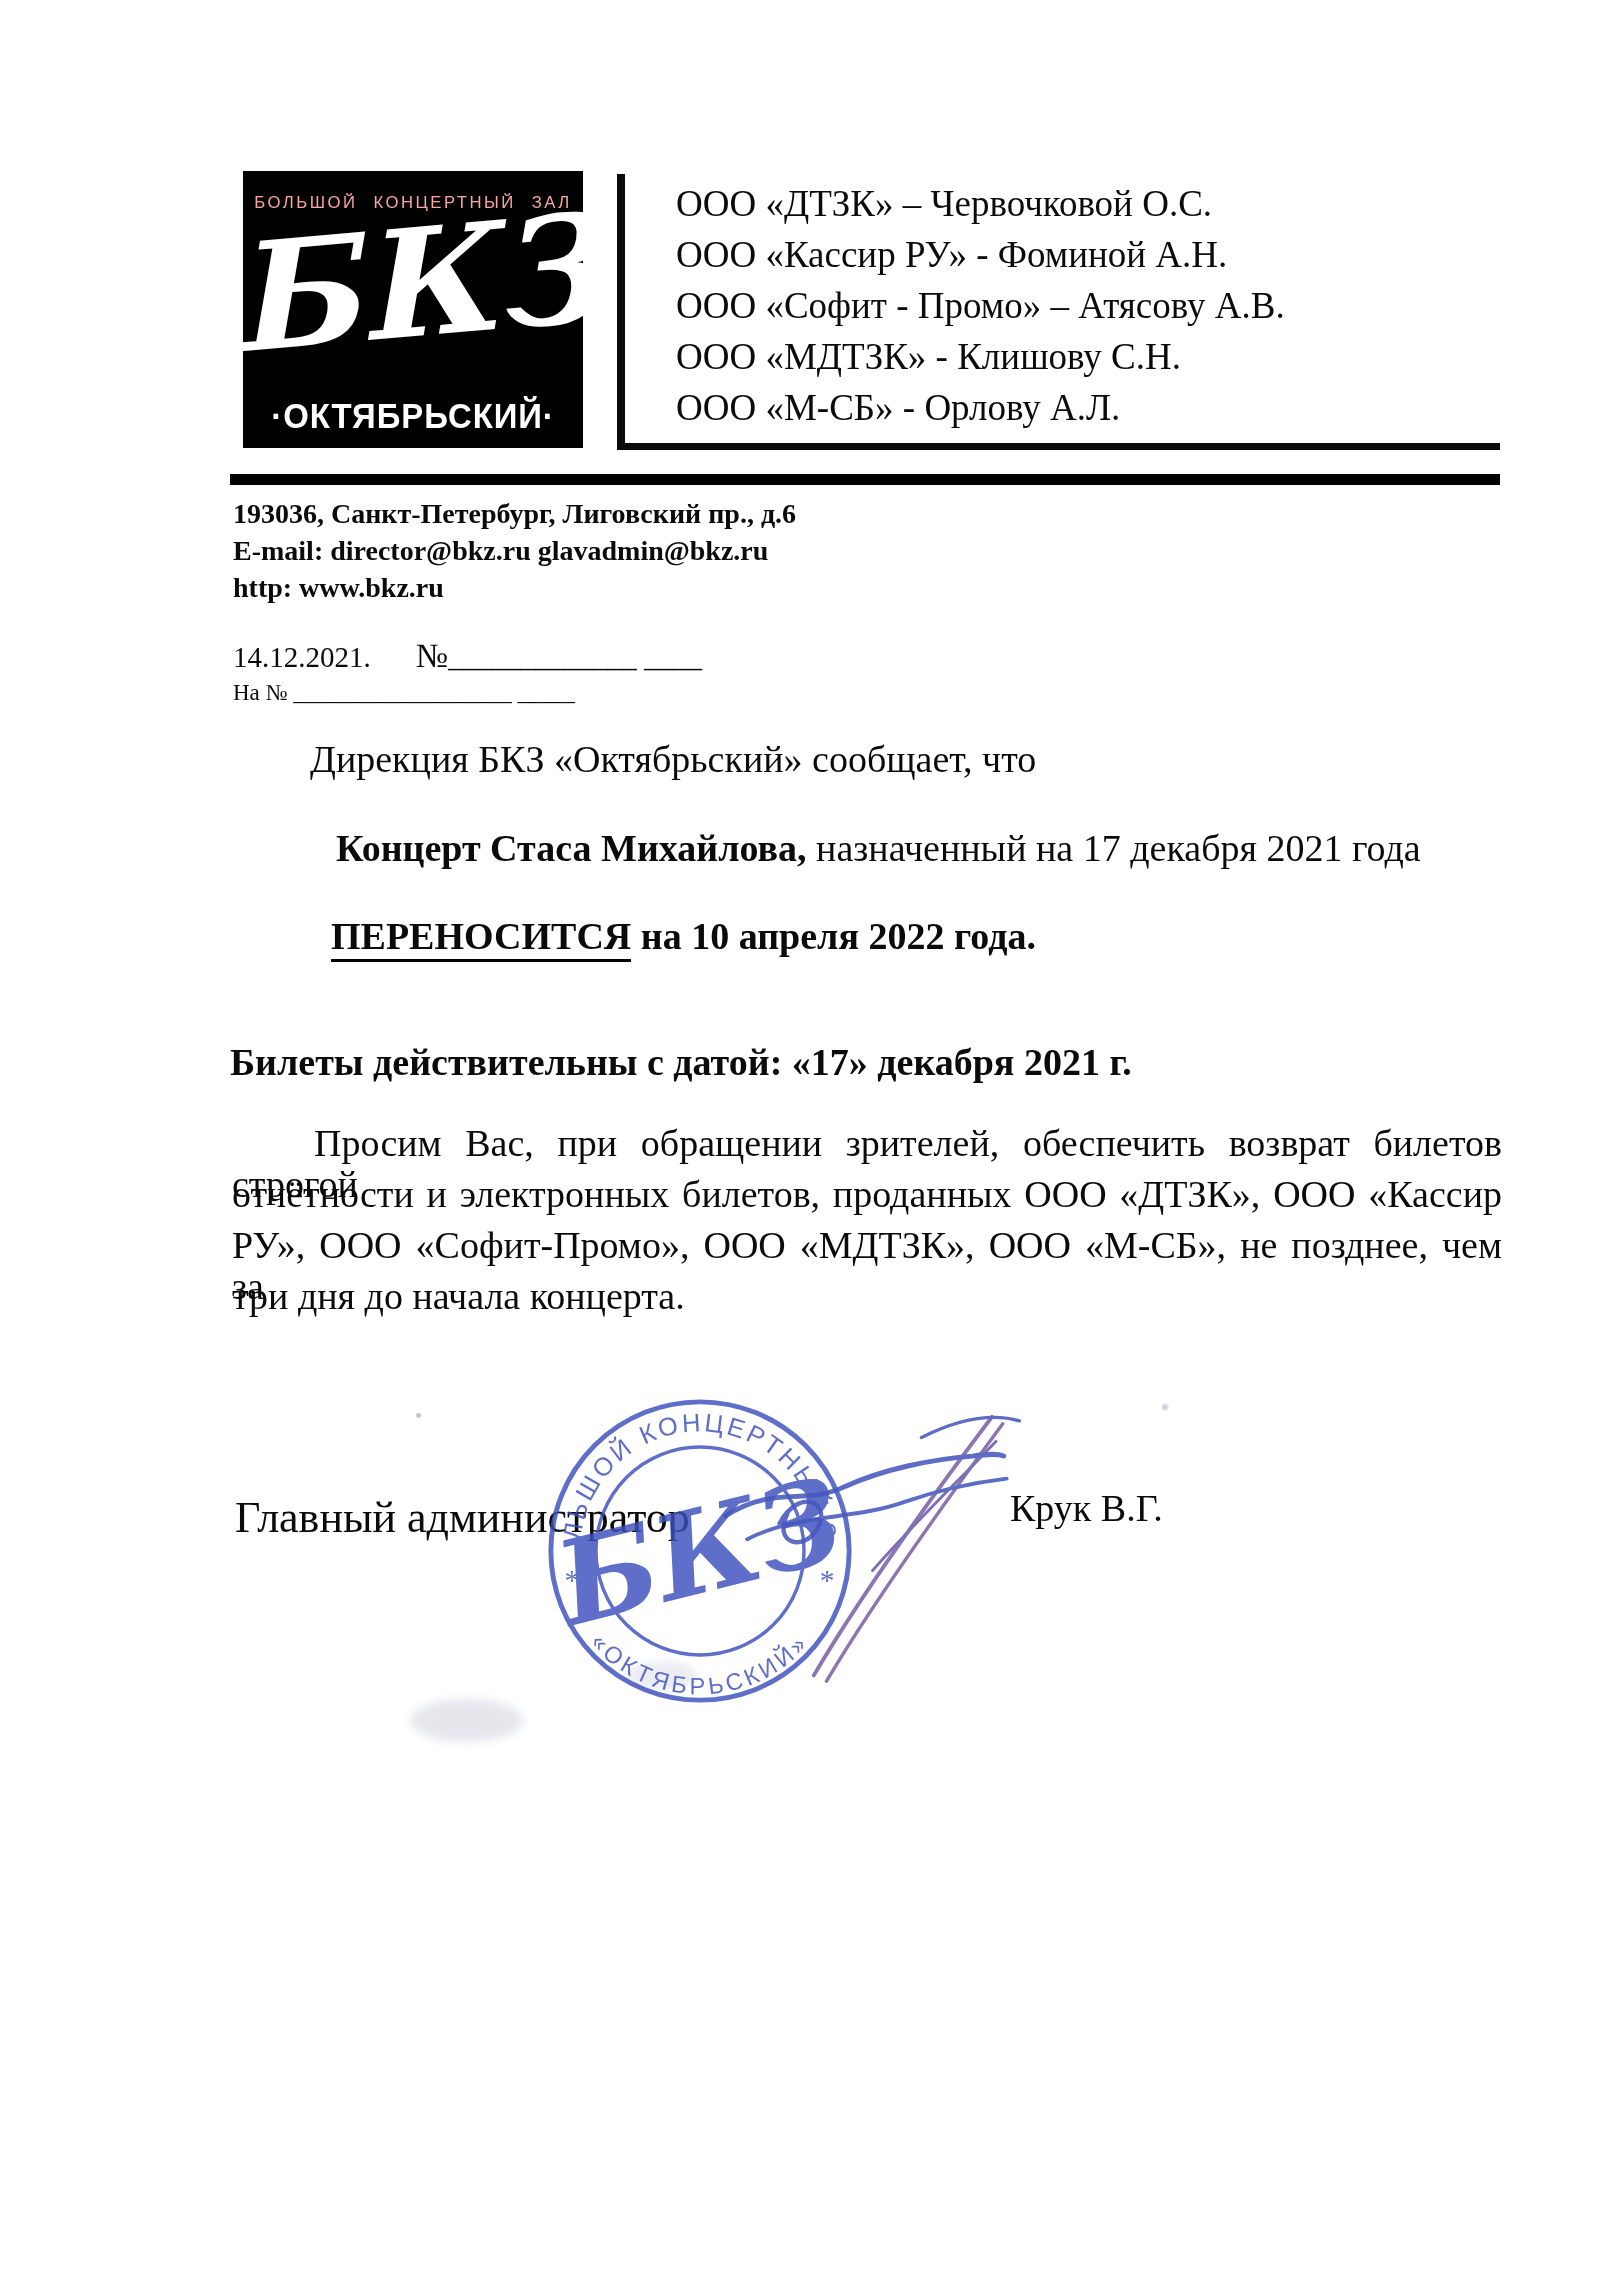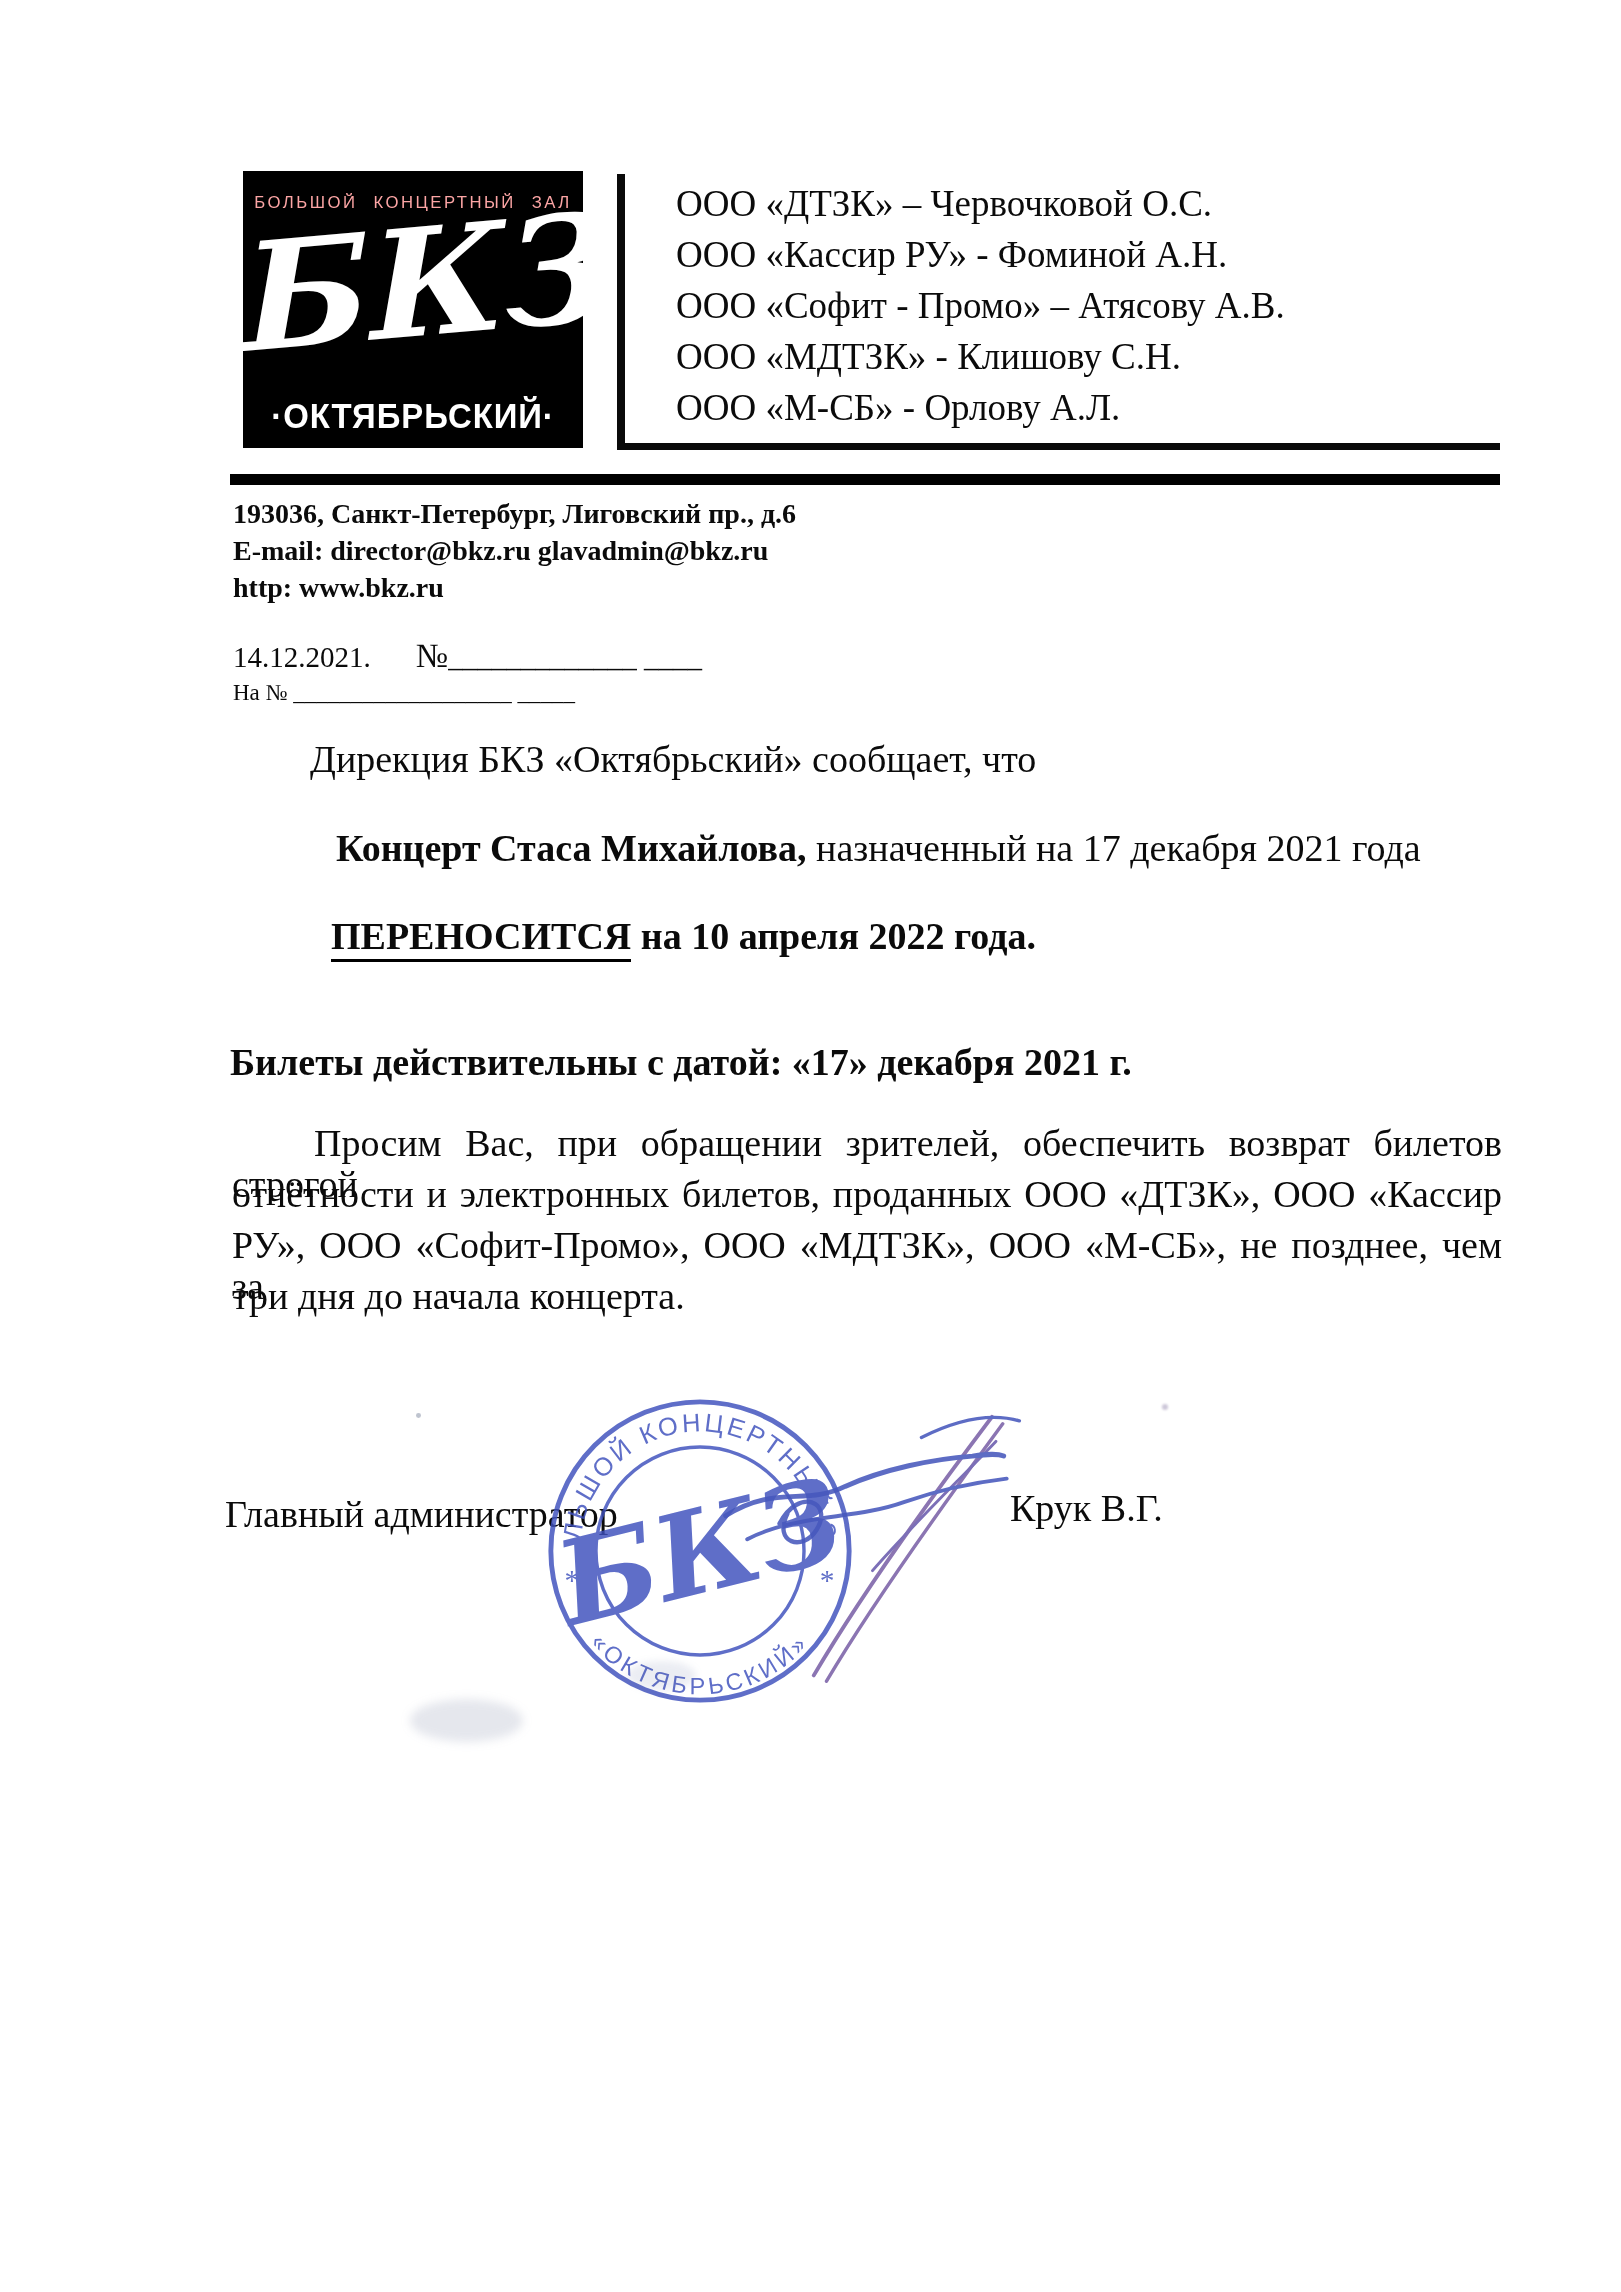--- a/index.html
+++ b/index.html
@@ -31,21 +31,21 @@
   
   .b-line{font-size:38px;white-space:nowrap;}
   .bold{font-weight:bold;}
   .uline{border-bottom:3.9px solid #000;padding-bottom:2px;}
   .para{left:232px;top:1123px;width:1270px;font-size:38px;}
   .para .pl{height:51px;line-height:41px;}
   .jl{text-align:justify;text-align-last:justify;}
   .indent{text-indent:82px;}
 
   
-  .sig-title{left:225px;top:1492px;font-size:38px;}
+  .sig-title{left:235px;top:1492px;font-size:44px;}
   .signer{left:1010px;top:1486px;font-size:38px;}
   .stamp-svg{left:543px;top:1394px;width:314px;height:314px;}
   .sign-svg{left:549px;top:1367px;width:510px;height:372px;}
 
   
   .dot1{left:416px;top:1413px;width:4.9px;height:4.9px;border-radius:50%;background:#8a93a8;opacity:.55;}
   .dot2{left:1162px;top:1404px;width:5.9px;height:5.9px;border-radius:50%;background:#8274a0;opacity:.4;filter:blur(1px);}
   .smudge{left:410px;top:1699px;width:113px;height:43px;border-radius:50%;
           background:rgba(100,115,150,.17);filter:blur(4.9px);}
   .smudge2{left:627px;top:1661px;width:69px;height:29px;border-radius:50%;

